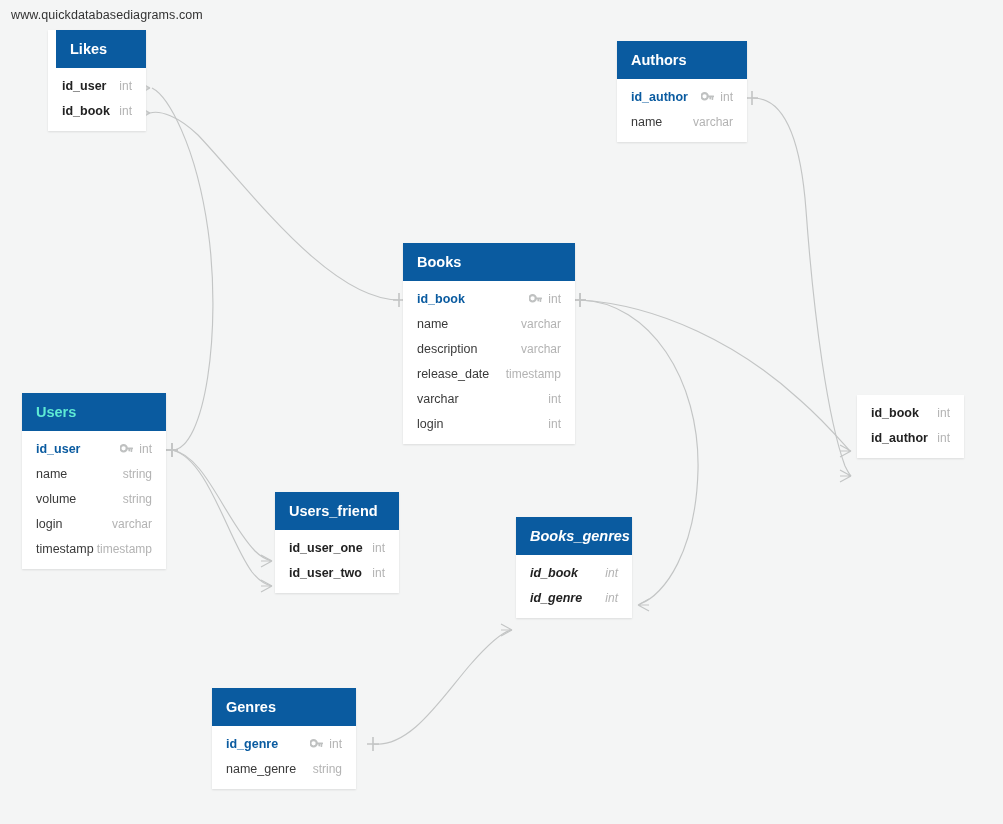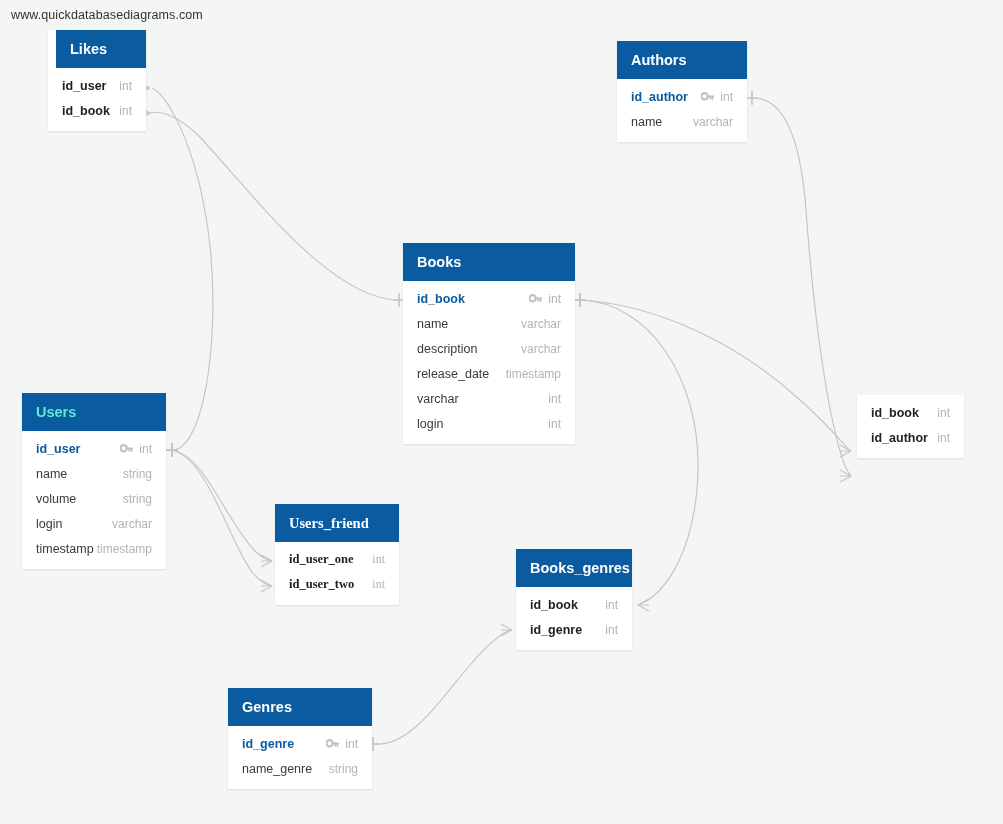--- a/index.html
+++ b/index.html
@@ -266,51 +266,51 @@
             <span class="col-spacer"></span>
             <span class="col-type" style="color: rgb(179, 179, 179);">int</span>
           </div>
           <div class="col-row fkbold">
             <span class="col-name">id_author</span>
             <span class="col-spacer"></span>
             <span class="col-type" style="color: rgb(179, 179, 179);">int</span>
           </div>
         </div>
       </div>
-      <div class="table-box" style="left: 275px; top: 504px; width: 124px; font-family: Liberation Serif, serif;">
+      <div class="table-box" style="left: 275px; top: 492px; width: 124px;">
         <div class="table-header" style="background: rgb(10, 91, 160); color: rgb(255, 255, 255);">Users_friend</div>
         <div class="table-body">
           <div class="col-row fkbold">
             <span class="col-name">id_user_one</span>
             <span class="col-spacer"></span>
             <span class="col-type" style="color: rgb(179, 179, 179);">int</span>
           </div>
           <div class="col-row fkbold">
             <span class="col-name">id_user_two</span>
             <span class="col-spacer"></span>
             <span class="col-type" style="color: rgb(179, 179, 179);">int</span>
           </div>
         </div>
       </div>
-      <div class="table-box" style="left: 516px; top: 549px; width: 116px;">
+      <div class="table-box" style="left: 516px; top: 517px; width: 116px; font-style: italic;">
         <div class="table-header" style="background: rgb(10, 91, 160); color: rgb(255, 255, 255);">Books_genres</div>
         <div class="table-body">
           <div class="col-row fkbold">
             <span class="col-name">id_book</span>
             <span class="col-spacer"></span>
             <span class="col-type" style="color: rgb(179, 179, 179);">int</span>
           </div>
           <div class="col-row fkbold">
             <span class="col-name">id_genre</span>
             <span class="col-spacer"></span>
             <span class="col-type" style="color: rgb(179, 179, 179);">int</span>
           </div>
         </div>
       </div>
-      <div class="table-box" style="left: 228px; top: 688px; width: 144px;">
+      <div class="table-box" style="left: 212px; top: 688px; width: 144px;">
         <div class="table-header" style="background: rgb(10, 91, 160); color: rgb(255, 255, 255);">Genres</div>
         <div class="table-body">
           <div class="col-row pk">
             <span class="col-name">id_genre</span>
             <span class="col-spacer"></span>
             <span class="col-key">
               <svg width="13" height="11" viewBox="0 0 13 11">
                 <circle cx="3.6" cy="5.3" r="3.2" fill="none" stroke="#bfc1c1" stroke-width="2.1"></circle>
                 <path d="M6.6 5.3 H12.4 M11.4 5.3 V8.2 M9.2 5.3 V7.6" stroke="#bfc1c1" stroke-width="1.7" fill="none" stroke-linecap="round"></path>
               </svg>

